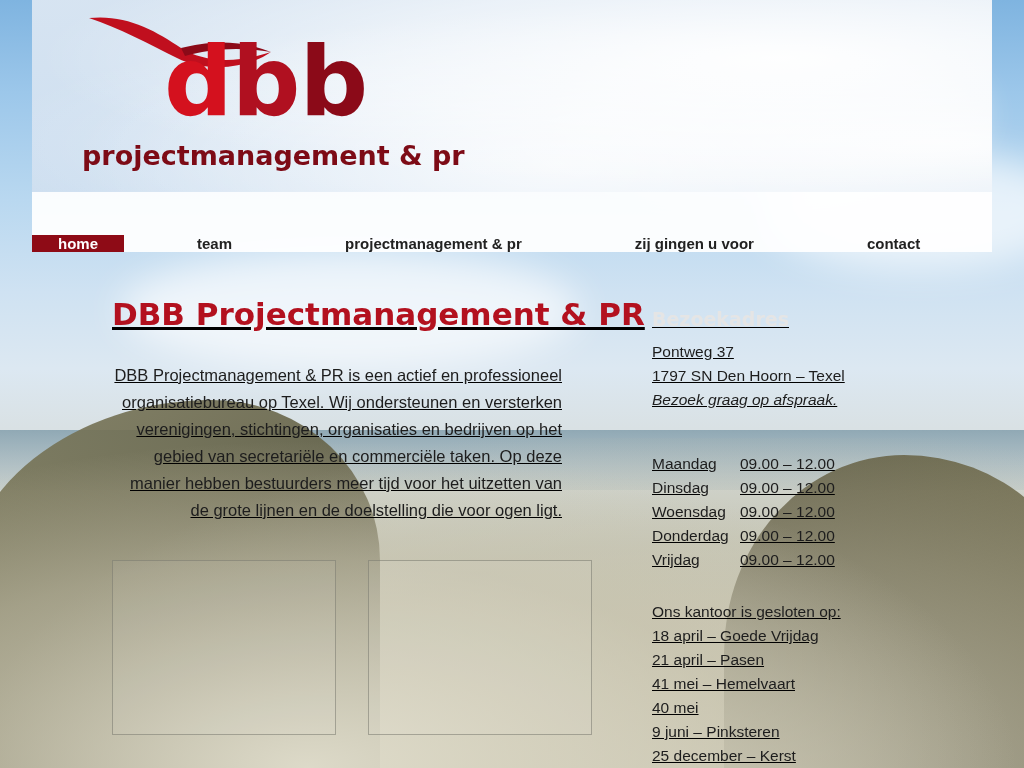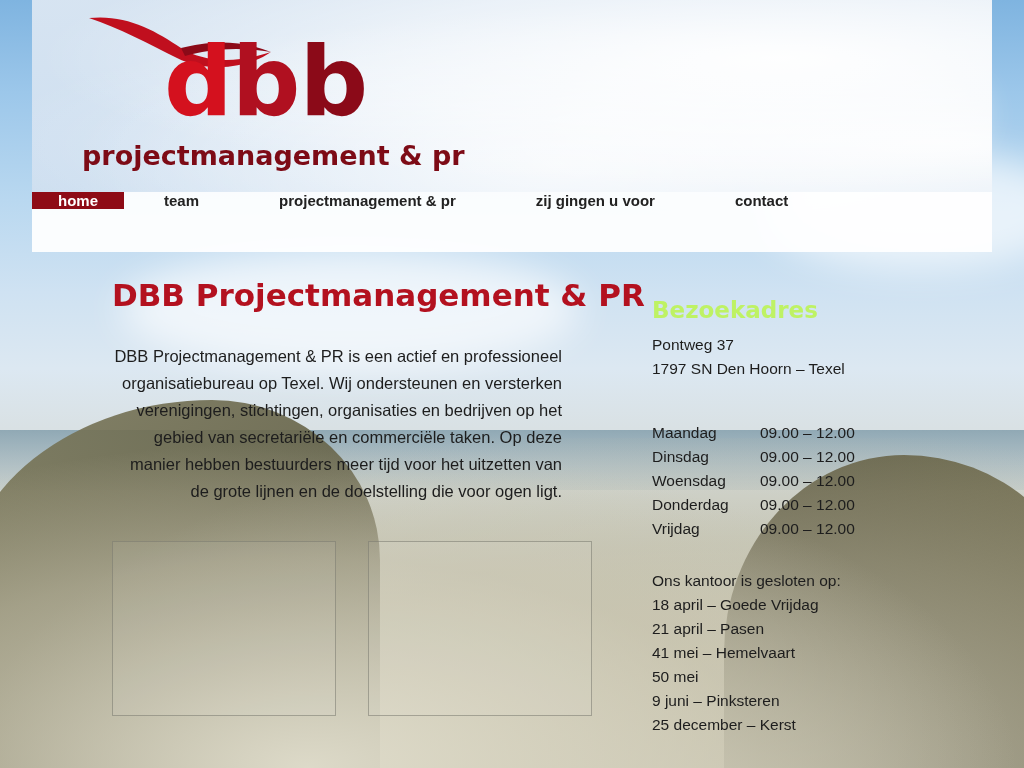--- a/index.html
+++ b/index.html
@@ -114,23 +114,24 @@
     left: 0px; top: 132px;
     font-size: 27px;
     font-weight: bold;
     color: #7d0b16;
     font-family: "DejaVu Sans", sans-serif;
   }
 
   
   .nav {
     display: flex;
-    align-items: flex-start;
+    align-items: flex-end;
     height: 60px;
     background: rgba(255,255,255,0.93);
+    gap: 33px;
   }
   .nav-item {
     display: flex;
     align-items: center;
     padding: 0 40px;
     font-size: 15px;
     font-weight: bold;
     color: #222;
     cursor: pointer;
     white-space: nowrap;
@@ -138,22 +139,23 @@
   .nav-item.active {
     background: #8e0b16;
     color: #ffffff;
     padding: 0 26px;
   }
 
   
   .main {
     position: relative;
     display: flex;
-    padding: 25px 0 0 0;
+    padding: 44px 0 0 0;
     height: 516px;
+    text-decoration: underline;
   }
   .content {
     width: 620px;
     padding-left: 80px;
   }
   h1.title {
     margin: 0 0 30px 0;
     font-size: 31px;
     font-weight: bold;
     color: #b3111f;
@@ -177,39 +179,38 @@
     border: 1px solid rgba(120,120,110,0.55);
     background: rgba(255,255,255,0.06);
   }
 
   
   .sidebar {
     width: 300px;
     padding-top: 4px;
   }
   .side-head {
-    font-size: 23px;
-    font-weight: bold;
-    color: #bef264;
-    margin: 16px 0 10px 0;
+    font-size: 19px;
+    font-weight: bold;
+    color: #e5e5e5;
+    margin: 8px 0 10px 0;
     font-family: "DejaVu Sans", sans-serif;
   }
   .side-line {
     font-size: 15.5px;
     line-height: 24px;
     color: #1d1d1d;
   }
   .side-line.italic { font-style: italic; }
   .side-gap { height: 40px; }
   .hours-row {
     display: flex;
     font-size: 15.5px;
     line-height: 24px;
     color: #1d1d1d;
-    gap: 20px;
   }
   .hours-day { width: 88px; }
   .closed-block { margin-top: 28px; }
 </style>
 </head>
 <body>
 
 <div class="bg">
   <div class="cloud" style="left:560px; top:40px; width:420px; height:150px;"></div>
   <div class="cloud" style="left:760px; top:150px; width:320px; height:120px;"></div>
@@ -251,20 +252,21 @@
         <div class="thumb"></div>
         <div class="thumb"></div>
       </div>
     </div>
 
     <aside class="sidebar">
       <div>
         <div class="side-head">Bezoekadres</div>
         <div class="side-line">Pontweg 37</div>
         <div class="side-line">1797 SN Den Hoorn – Texel</div>
+        <div class="side-line italic">Bezoek graag op afspraak.</div>
       </div>
 
       <div class="side-gap"></div>
 
       <div>
         <div class="hours-row">
           <span class="hours-day">Maandag</span>
           <span class="hours-time">09.00 – 12.00</span>
         </div>
         <div class="hours-row">
@@ -283,20 +285,20 @@
           <span class="hours-day">Vrijdag</span>
           <span class="hours-time">09.00 – 12.00</span>
         </div>
       </div>
 
       <div class="closed-block">
         <div class="side-line">Ons kantoor is gesloten op:</div>
         <div class="side-line">18 april – Goede Vrijdag</div>
         <div class="side-line">21 april – Pasen</div>
         <div class="side-line">41 mei – Hemelvaart</div>
-        <div class="side-line">50 mei</div>
+        <div class="side-line">40 mei</div>
         <div class="side-line">9 juni – Pinksteren</div>
         <div class="side-line">25 december – Kerst</div>
       </div>
     </aside>
 
   </div>
 </div>
 
 </body></html>

